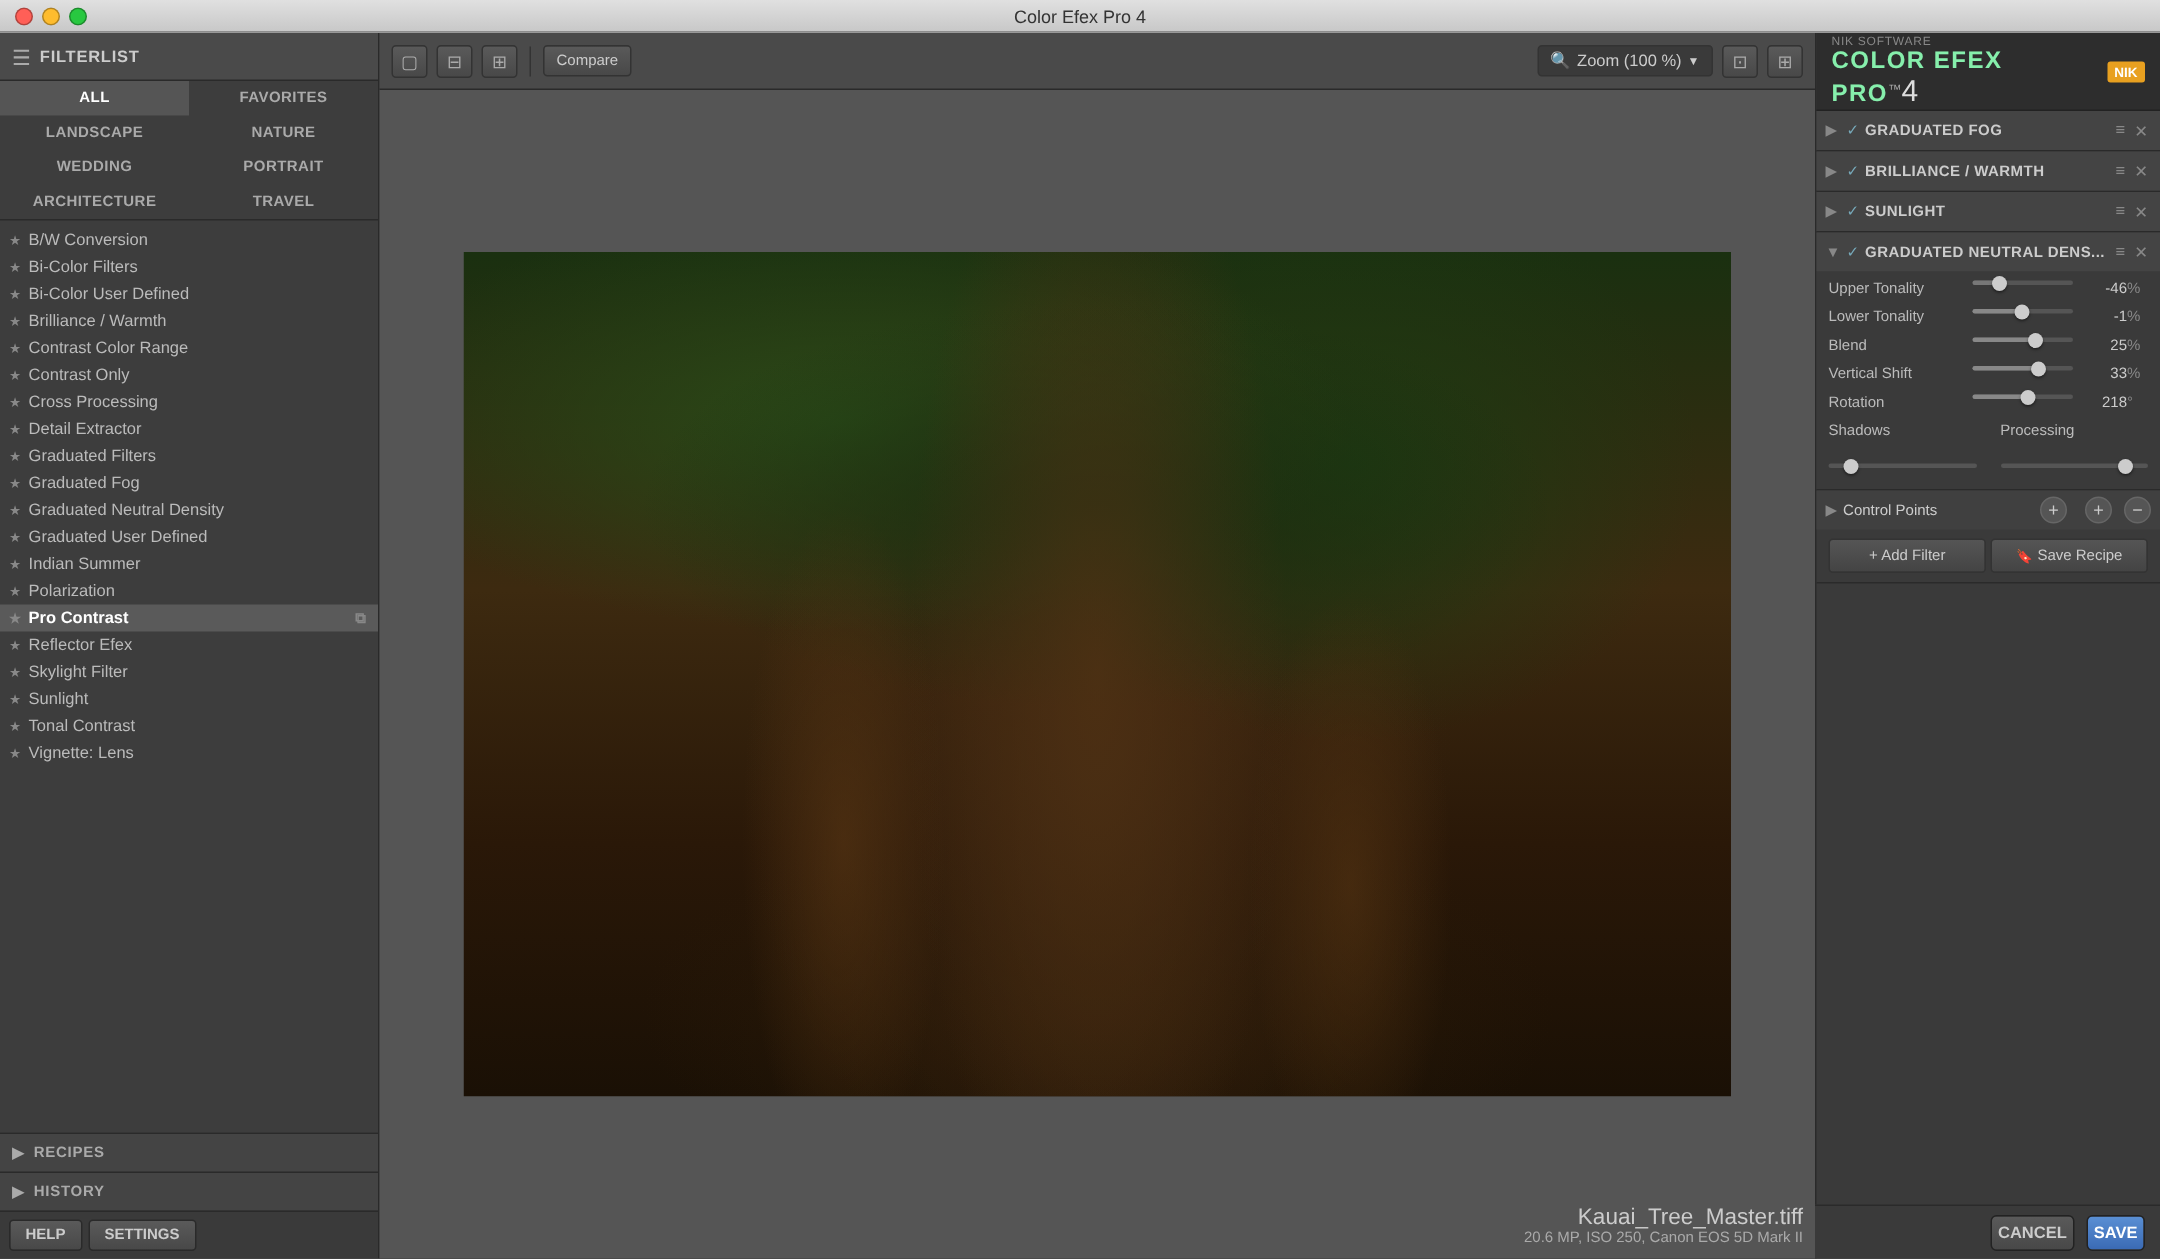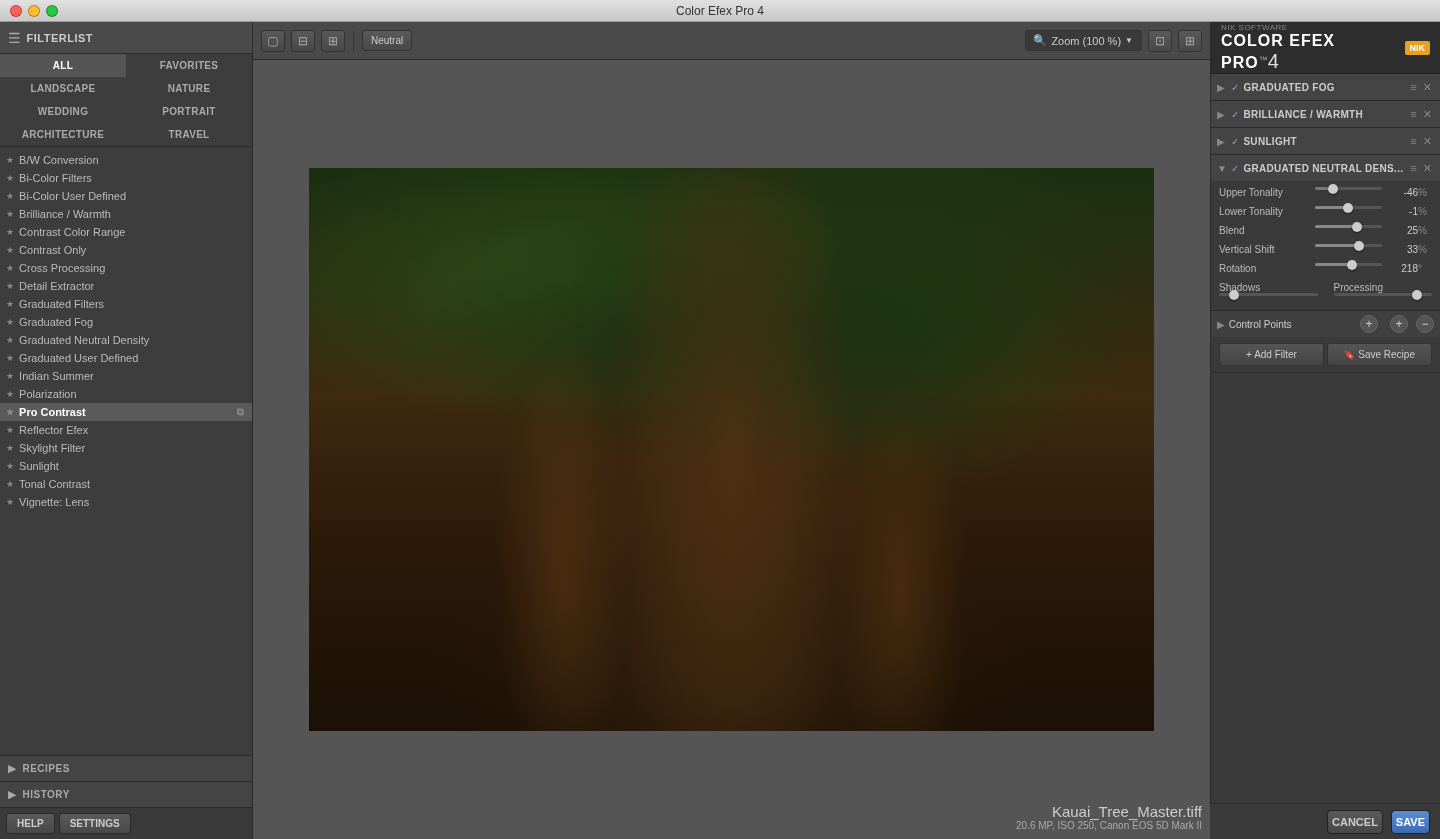--- a/index.html
+++ b/index.html
@@ -305,21 +305,21 @@
     }
     .brand-text-small {
       font-size: 8px;
       color: #888;
       letter-spacing: 0.5px;
       text-transform: uppercase;
     }
     .brand-text-large {
       font-size: 16px;
       font-weight: 700;
-      color: #ffffff;
+      color: #86efac;
       letter-spacing: 1px;
     }
     .brand-tm {
       font-size: 9px;
       vertical-align: super;
       color: #aaa;
     }
     .brand-version {
       font-size: 20px;
       font-weight: 300;
@@ -432,21 +432,21 @@
     
     .shadow-highlights-row {
       display: flex;
       align-items: center;
       margin-bottom: 8px;
     }
     .sh-item {
       flex: 1;
       display: flex;
       flex-direction: column;
-      gap: 0;
+      gap: 16px;
     }
     .sh-label {
       font-size: 10px;
       color: #bbb;
     }
     .sh-track {
       height: 3px;
       background: #555;
       border-radius: 2px;
       position: relative;
@@ -699,21 +699,21 @@
     </div>
   </div>
 
   <div id="center-content">
 
     <div id="toolbar">
       <div class="toolbar-icon-btn" title="Single View">▢</div>
       <div class="toolbar-icon-btn" title="Split Vertical">⊟</div>
       <div class="toolbar-icon-btn" title="Split Horizontal">⊞</div>
       <div class="toolbar-separator"></div>
-      <button class="toolbar-btn">Neutral</button>
+      <button class="toolbar-btn">Compare</button>
       <div class="toolbar-spacer"></div>
       <div class="zoom-display">
         <span>🔍</span>
         <span>Zoom (100 %)</span>
         <span style="font-size:8px;">▼</span>
       </div>
       <div class="toolbar-icon-btn" title="Fit to window">⊡</div>
       <div class="toolbar-icon-btn" title="Fullscreen">⊞</div>
     </div>
 

